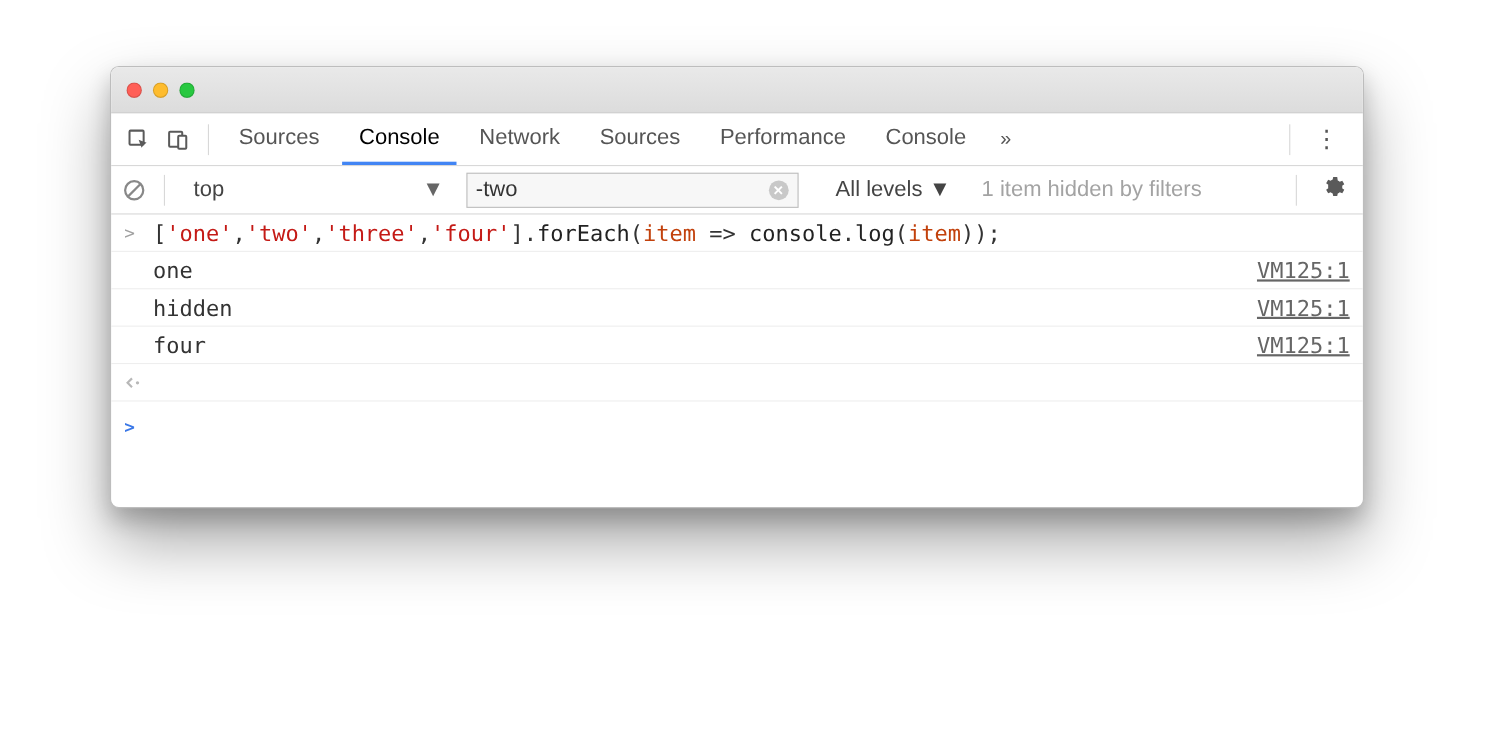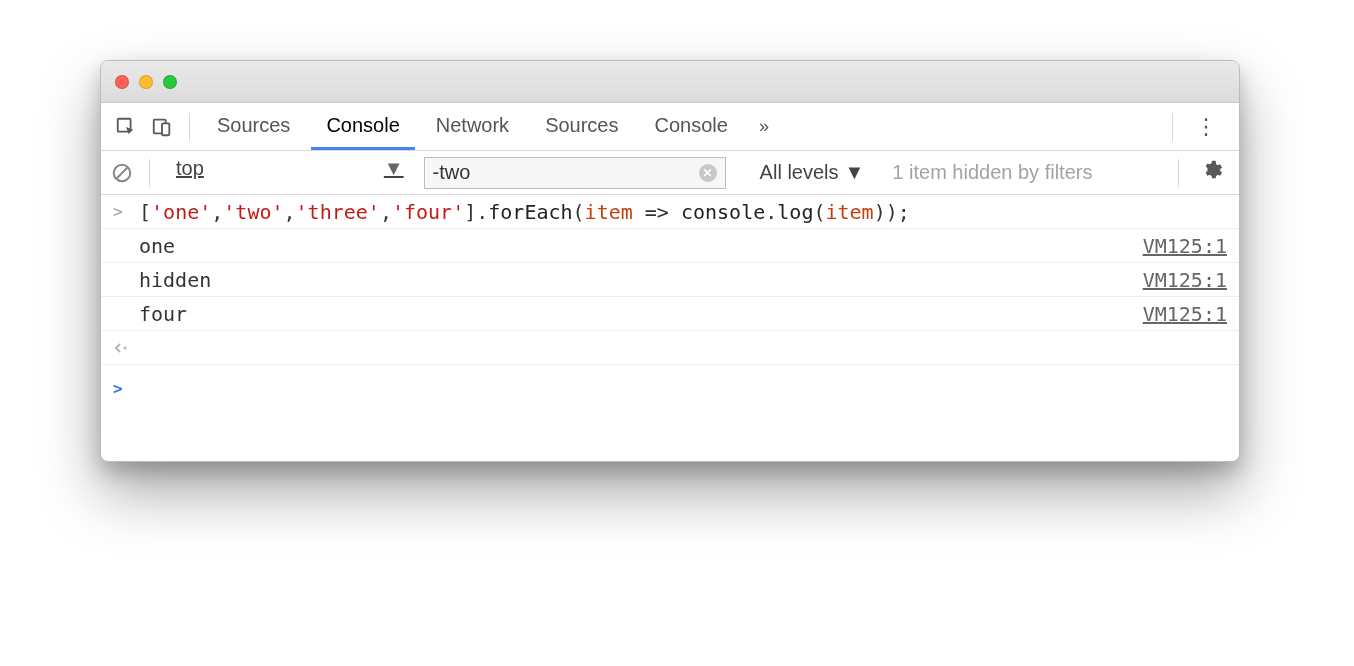--- a/index.html
+++ b/index.html
@@ -58,22 +58,22 @@
   .kebab { font-size: 22px; color: #555; padding: 0 10px; letter-spacing: 2px; }
 
   .toolbar {
     height: 44px; display: flex; align-items: center;
     border-bottom: 1px solid #d8d8d8;
     padding: 0 10px; gap: 10px;
     font-size: 20px; color: #444;
   }
   .no-icon { width: 22px; height: 22px; color: #888; }
   .context {
-    display: flex; gap: 10px;
-    padding: 0 10px; height: 32px; text-decoration: underline;
+    display: flex; align-items: center; gap: 10px;
+    padding: 0 10px; height: 32px;
   }
   .context .caret { color: #666; }
   .filter {
     border: 1px solid #bdbdbd;
     height: 32px; width: 302px;
     display: flex; align-items: center;
     padding: 0 8px; gap: 6px;
     font-size: 20px; color: #333;
     background: #f7f7f7;
   }
@@ -137,20 +137,21 @@
         <rect x="3" y="4" width="13" height="15" rx="1"></rect>
         <rect x="12" y="8" width="8" height="13" rx="1" fill="#fff"></rect>
       </svg>
     </div>
     <div class="sep"></div>
 
     <div class="tab">Sources</div>
     <div class="tab active">Console</div>
     <div class="tab">Network</div>
     <div class="tab">Sources</div>
+    <div class="tab">Performance</div>
     <div class="tab">Console</div>
 
     <div class="chev">»</div>
     <div class="spacer"></div>
     <div class="sep"></div>
     <div class="kebab">⋮</div>
   </div>
 
   <div class="toolbar">
     <div class="no-icon">

